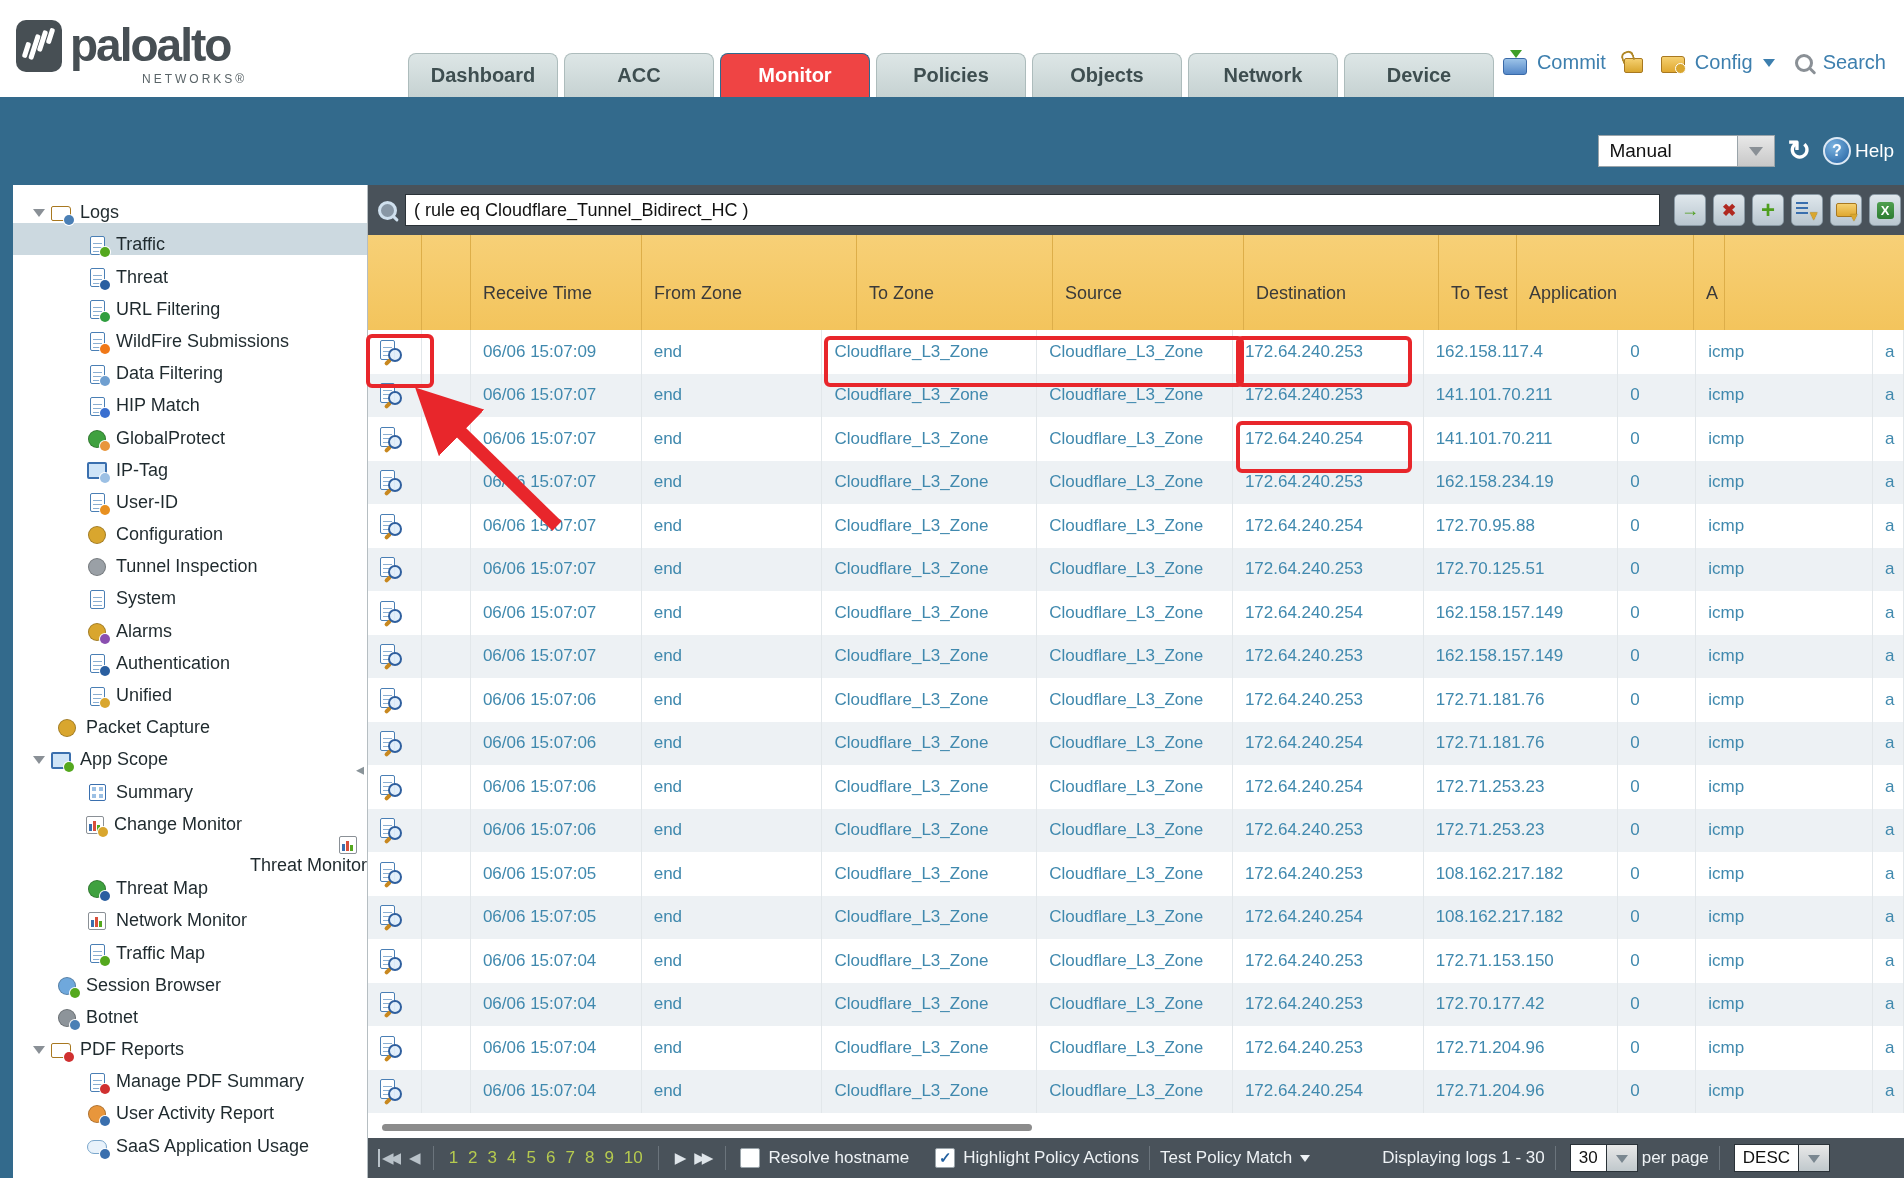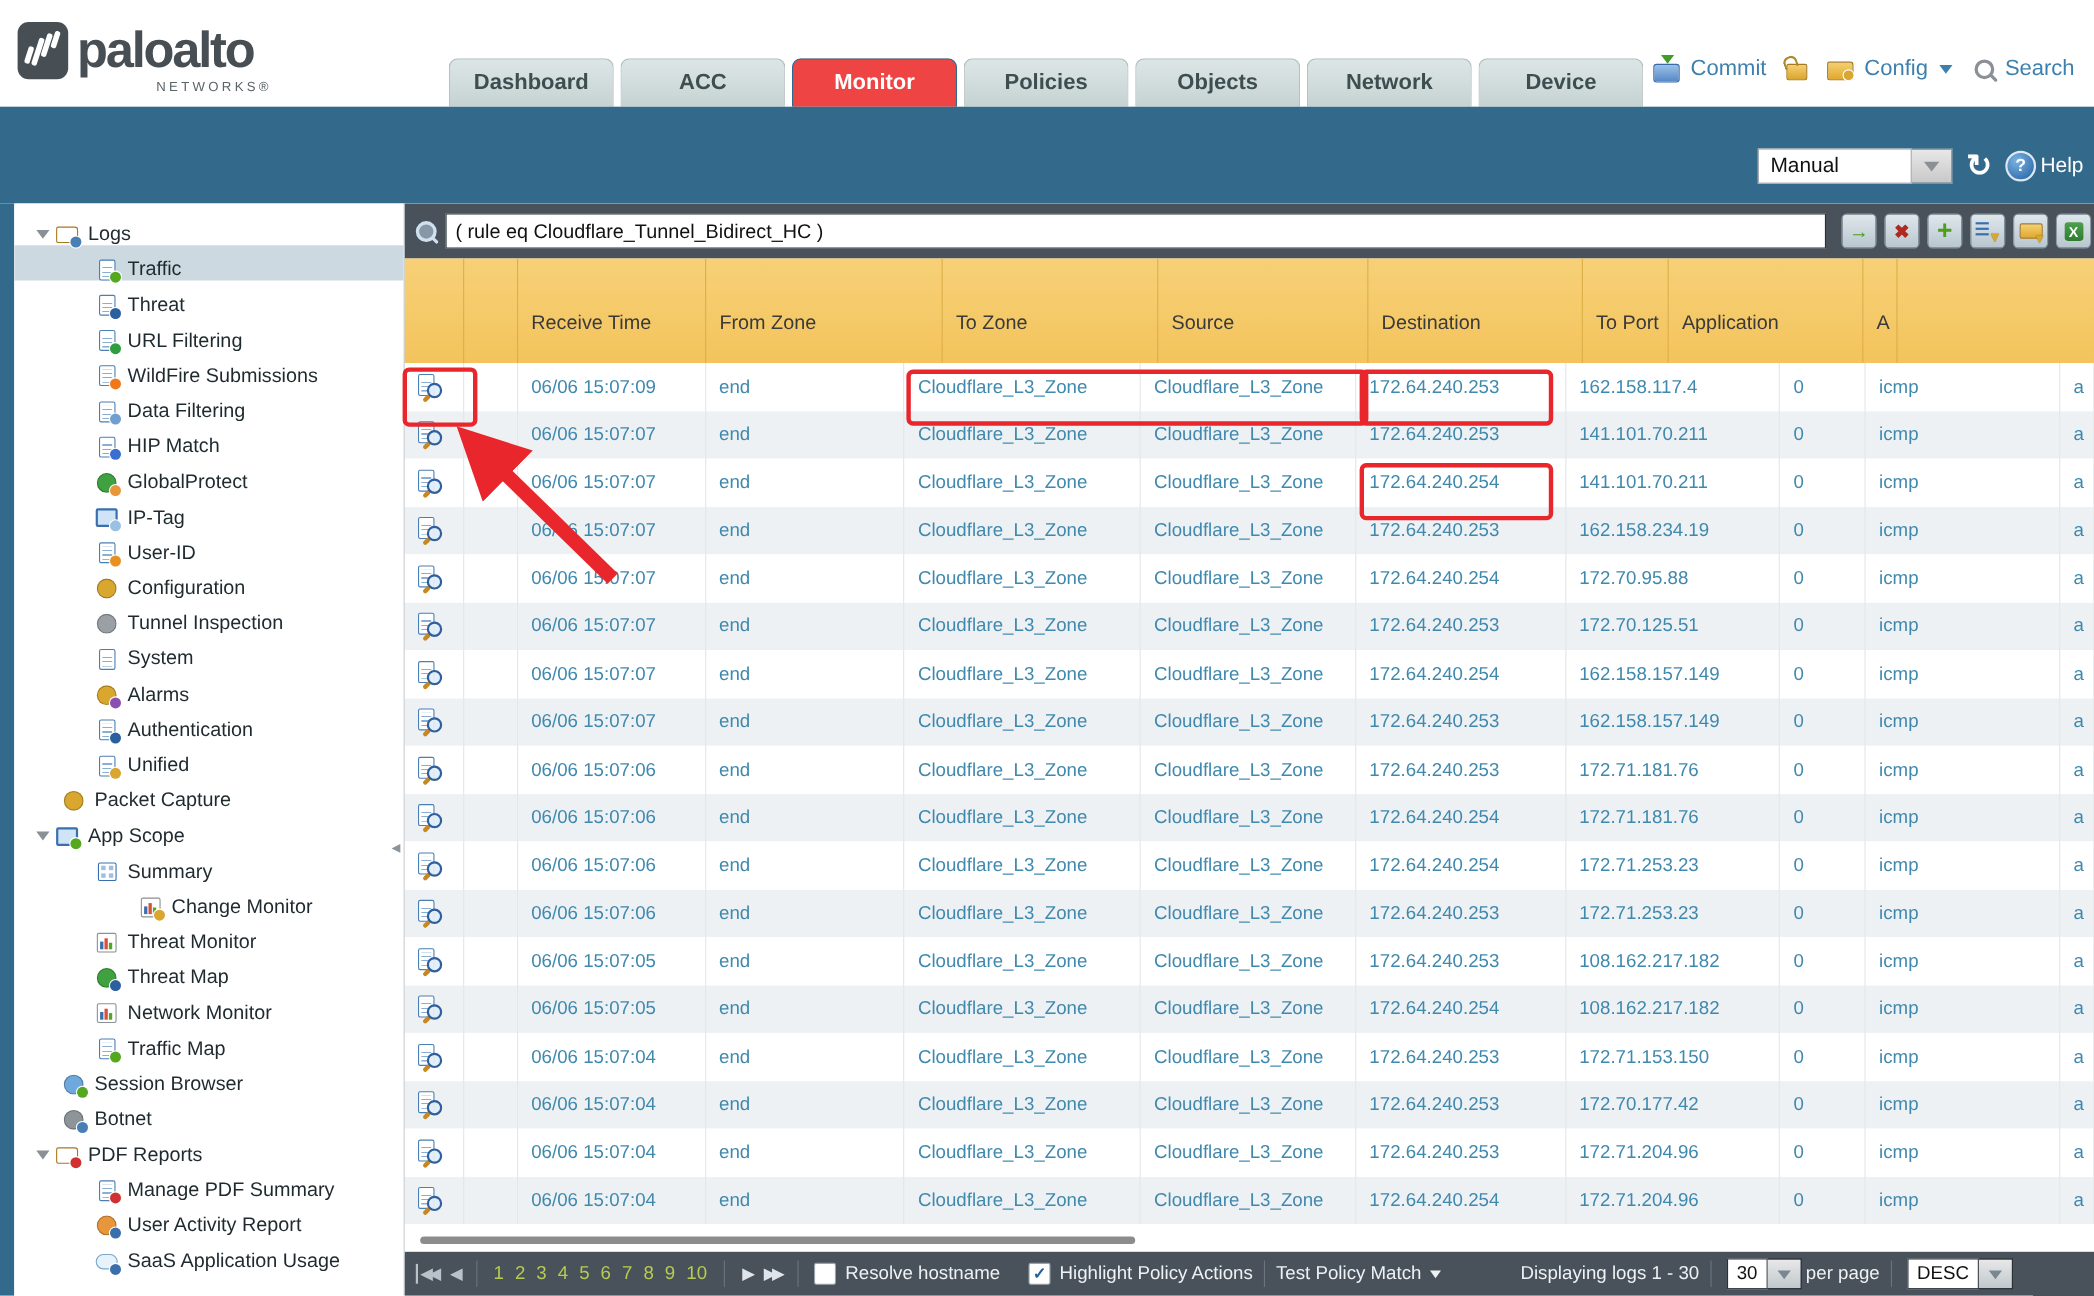--- a/index.html
+++ b/index.html
@@ -284,25 +284,25 @@
     </div>
     <div class="s-item" style="padding-left: 20px;">
       <span class="tri"></span>
       <span class="ti" data-icon="app-scope-icon" data-shape="monitor"></span>
       <span>App Scope</span>
     </div>
     <div class="s-item" style="padding-left: 74px;">
       <span class="ti" data-icon="summary-icon" data-shape="grid"></span>
       <span>Summary</span>
     </div>
-    <div class="s-item" style="padding-left: 102px; margin-left: 12px;">
+    <div class="s-item" style="padding-left: 72px;">
       <span class="ti" data-icon="change-monitor-icon" data-shape="chart"></span>
       <span>Change Monitor</span>
     </div>
-    <div class="s-item" style="padding-left: 74px;">
+    <div class="s-item" style="padding-left: 74px; flex-direction: column;">
       <span class="ti" data-icon="threat-monitor-icon" data-shape="chart"></span>
       <span>Threat Monitor</span>
     </div>
     <div class="s-item" style="padding-left: 74px;">
       <span class="ti" data-icon="threat-map-icon" data-shape="circle"></span>
       <span>Threat Map</span>
     </div>
     <div class="s-item" style="padding-left: 74px;">
       <span class="ti" data-icon="network-monitor-icon" data-shape="chart"></span>
       <span>Network Monitor</span>
@@ -353,21 +353,21 @@
       </div>
   </div>
   <div class="thead">
       <div class="th" style="width: 54px;"></div>
       <div class="th" style="width: 49px;"></div>
       <div class="th" style="width: 171px;">Receive Time</div>
       <div class="th" style="width: 215px;">From Zone</div>
       <div class="th" style="width: 196px;">To Zone</div>
       <div class="th" style="width: 191px;">Source</div>
       <div class="th" style="width: 195px;">Destination</div>
-      <div class="th" style="width: 78px;">To Port</div>
+      <div class="th" style="width: 78px;">To Test</div>
       <div class="th" style="width: 177px;">Application</div>
       <div class="th" style="width: 31px;">A</div>
     </div>
   <div class="rows">
       <div class="tr">
         <div class="cell" style="width: 54px;">
           <span class="dmag">
             <span class="h"></span>
           </span>
         </div>

